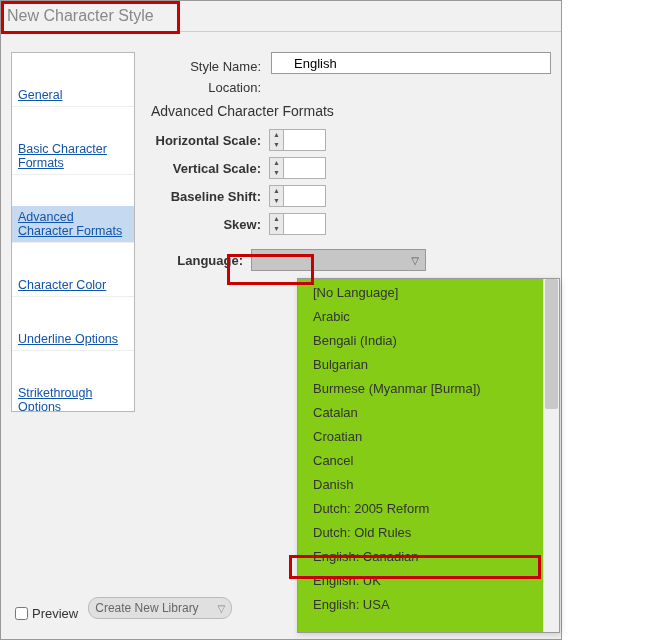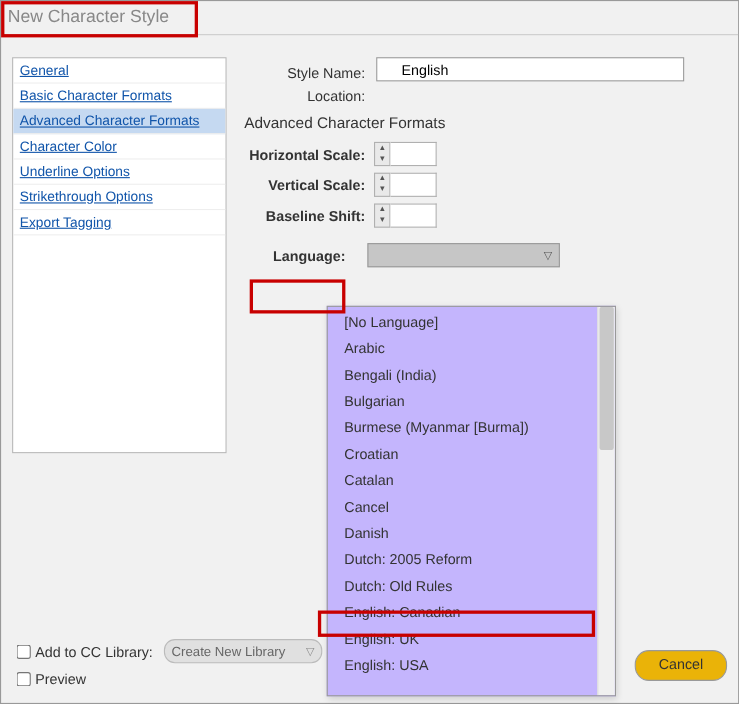--- a/index.html
+++ b/index.html
@@ -7,21 +7,21 @@
     padding: 0;
     width: 672px;
     height: 640px;
     font-family: "Segoe UI", Arial, sans-serif;
     font-size: 13px;
     color: #333;
     background: #fff;
     overflow: hidden;
   }
   .dialog {
-    width: 672px;
+    width: 562px;
     height: 640px;
     background: #f1f1f1;
     border: 1px solid #999;
     box-sizing: border-box;
     position: relative;
   }
   .title-bar {
     height: 30px;
     line-height: 30px;
     padding-left: 6px;
@@ -43,20 +43,21 @@
     height: 360px;
     overflow: auto;
   }
   .sidebar-item {
     padding: 4px 6px;
     color: #1155aa;
     text-decoration: underline;
     cursor: pointer;
     font-size: 12.5px;
     border-bottom: 1px solid #eee;
+    margin-top: 31px;
   }
   .sidebar-item.selected {
     background: #c5d9f1;
   }
   .main {
     flex: 1;
     padding-left: 16px;
   }
   .row {
     display: flex;
@@ -136,21 +137,21 @@
   .lang-select .chevron {
     font-size: 10px;
     color: #555;
   }
   .dropdown-panel {
     position: absolute;
     top: 277px;
     left: 296px;
     width: 263px;
     height: 355px;
-    background: #c4b5fd;
+    background: #84cc16;
     border: 1px solid #999;
     box-shadow: 1px 2px 6px rgba(0,0,0,0.15);
     overflow: hidden;
     box-sizing: border-box;
     z-index: 10;
   }
   .dropdown-panel .options {
     overflow: hidden;
     height: 100%;
     padding: 2px 0;
@@ -282,62 +283,66 @@
         <input class="num-input" style="">
       </div>
       <div class="field-row">
         <div class="flbl">Baseline Shift:</div>
         <div class="stepper">
             <div class="arrow">▲</div>
             <div class="arrow">▼</div>
           </div>
         <input class="num-input" style="">
       </div>
-
-      <div class="field-row" style="margin-top:14px;gap:12px;">
+      <div class="field-row">
+        <div class="flbl">Skew:</div>
+        <div class="stepper">
+            <div class="arrow">▲</div>
+            <div class="arrow">▼</div>
+          </div>
+        <input class="num-input" style="">
+      </div>
+
+      <div class="field-row" style="margin-top:14px;">
         <div class="flbl" style="width:92px">Language:</div>
         <div class="lang-select">
           <span></span>
           <span class="chevron">▽</span>
         </div>
       </div>
     </div>
   </div>
 
   <div class="dropdown-panel">
     <div class="options">
       <div class="opt">[No Language]</div>
       <div class="opt">Arabic</div>
       <div class="opt">Bengali (India)</div>
       <div class="opt">Bulgarian</div>
       <div class="opt">Burmese (Myanmar [Burma])</div>
+      <div class="opt">Catalan</div>
       <div class="opt">Croatian</div>
-      <div class="opt">Catalan</div>
       <div class="opt">Cancel</div>
       <div class="opt">Danish</div>
       <div class="opt">Dutch: 2005 Reform</div>
       <div class="opt">Dutch: Old Rules</div>
       <div class="opt">English: Canadian</div>
       <div class="opt">English: UK</div>
       <div class="opt">English: USA</div>
 
     </div>
     <div class="scrollbar-fake">
       <div class="scrollbar-thumb"></div>
     </div>
   </div>
 
   <div class="footer">
     <div style="display:flex;flex-direction:column;gap:6px;">
       <label class="cb">
         <input type="checkbox" style="">
-        <span>Add to CC Library:</span>
-      </label>
-      <label class="cb">
-        <input type="checkbox" style="">
         <span>Preview</span>
       </label>
     </div>
     <div class="lib-select" style="align-self:flex-start;margin-top:-2px;margin-left:4px;border-radius:10px;">
       <span>Create New Library</span>
       <span style="font-size:10px;color:#888;">▽</span>
     </div>
     <div class="spacer"></div>
     <div class="btn">Cancel</div>
   </div>

